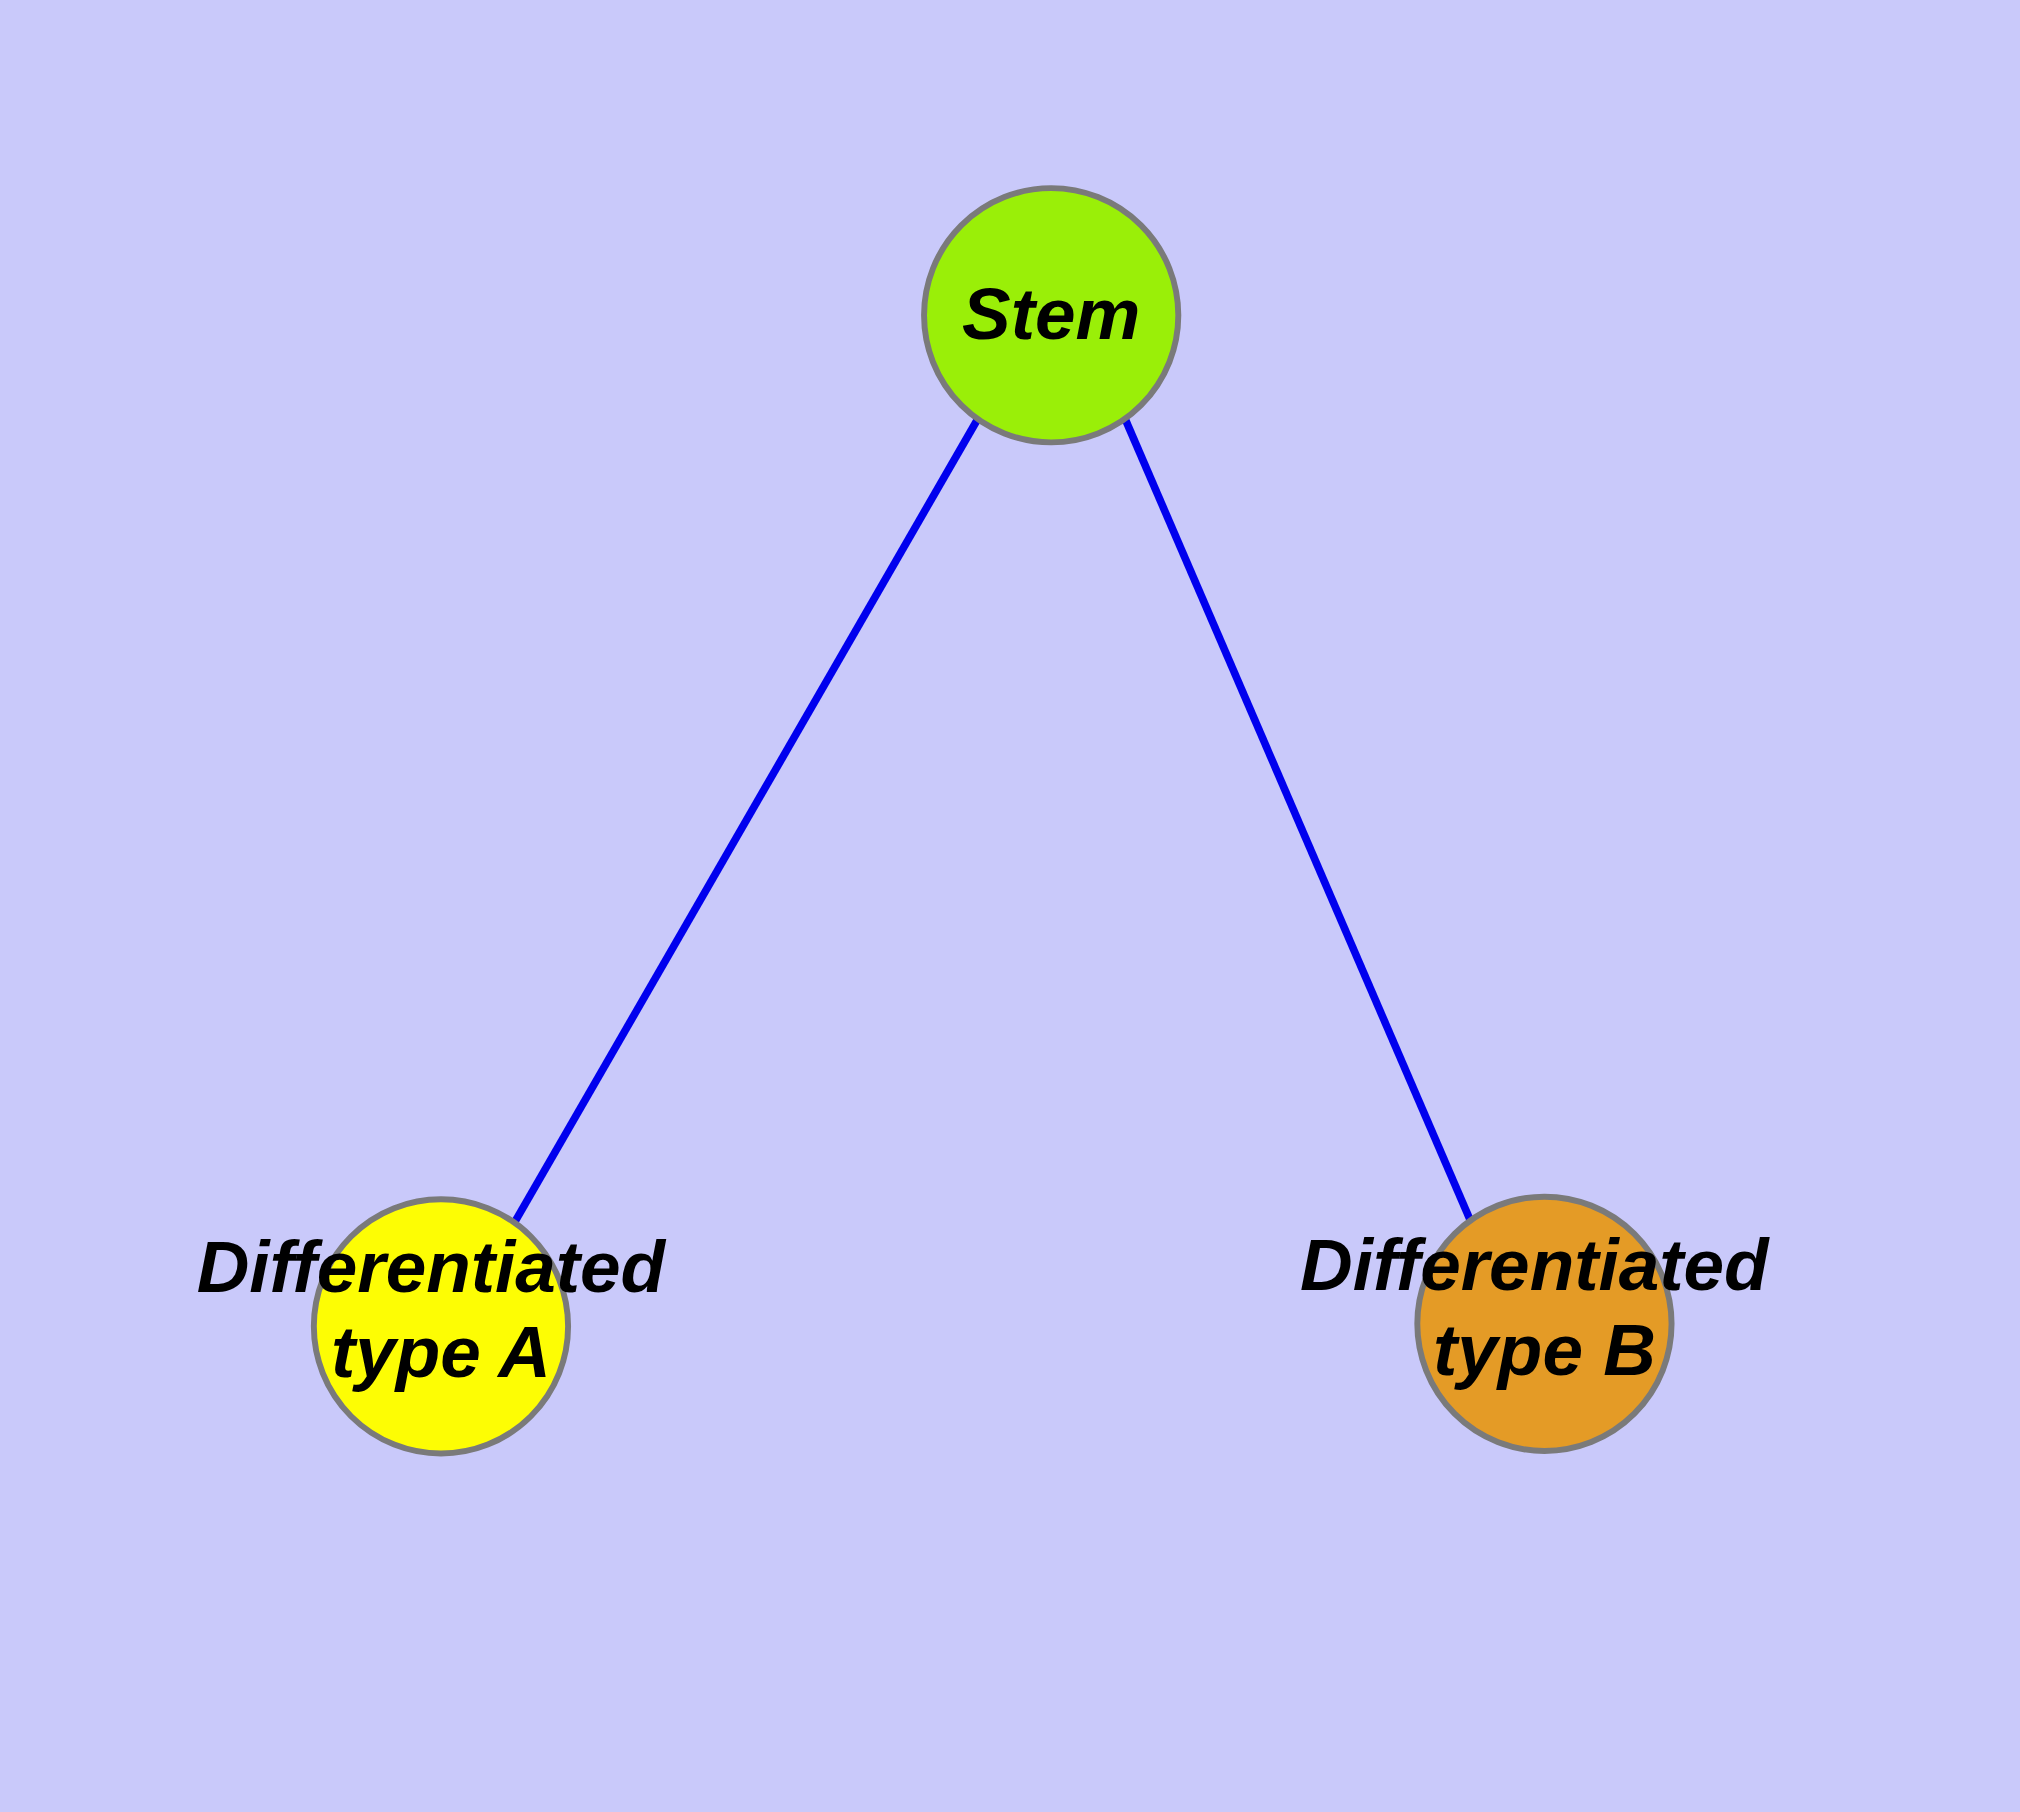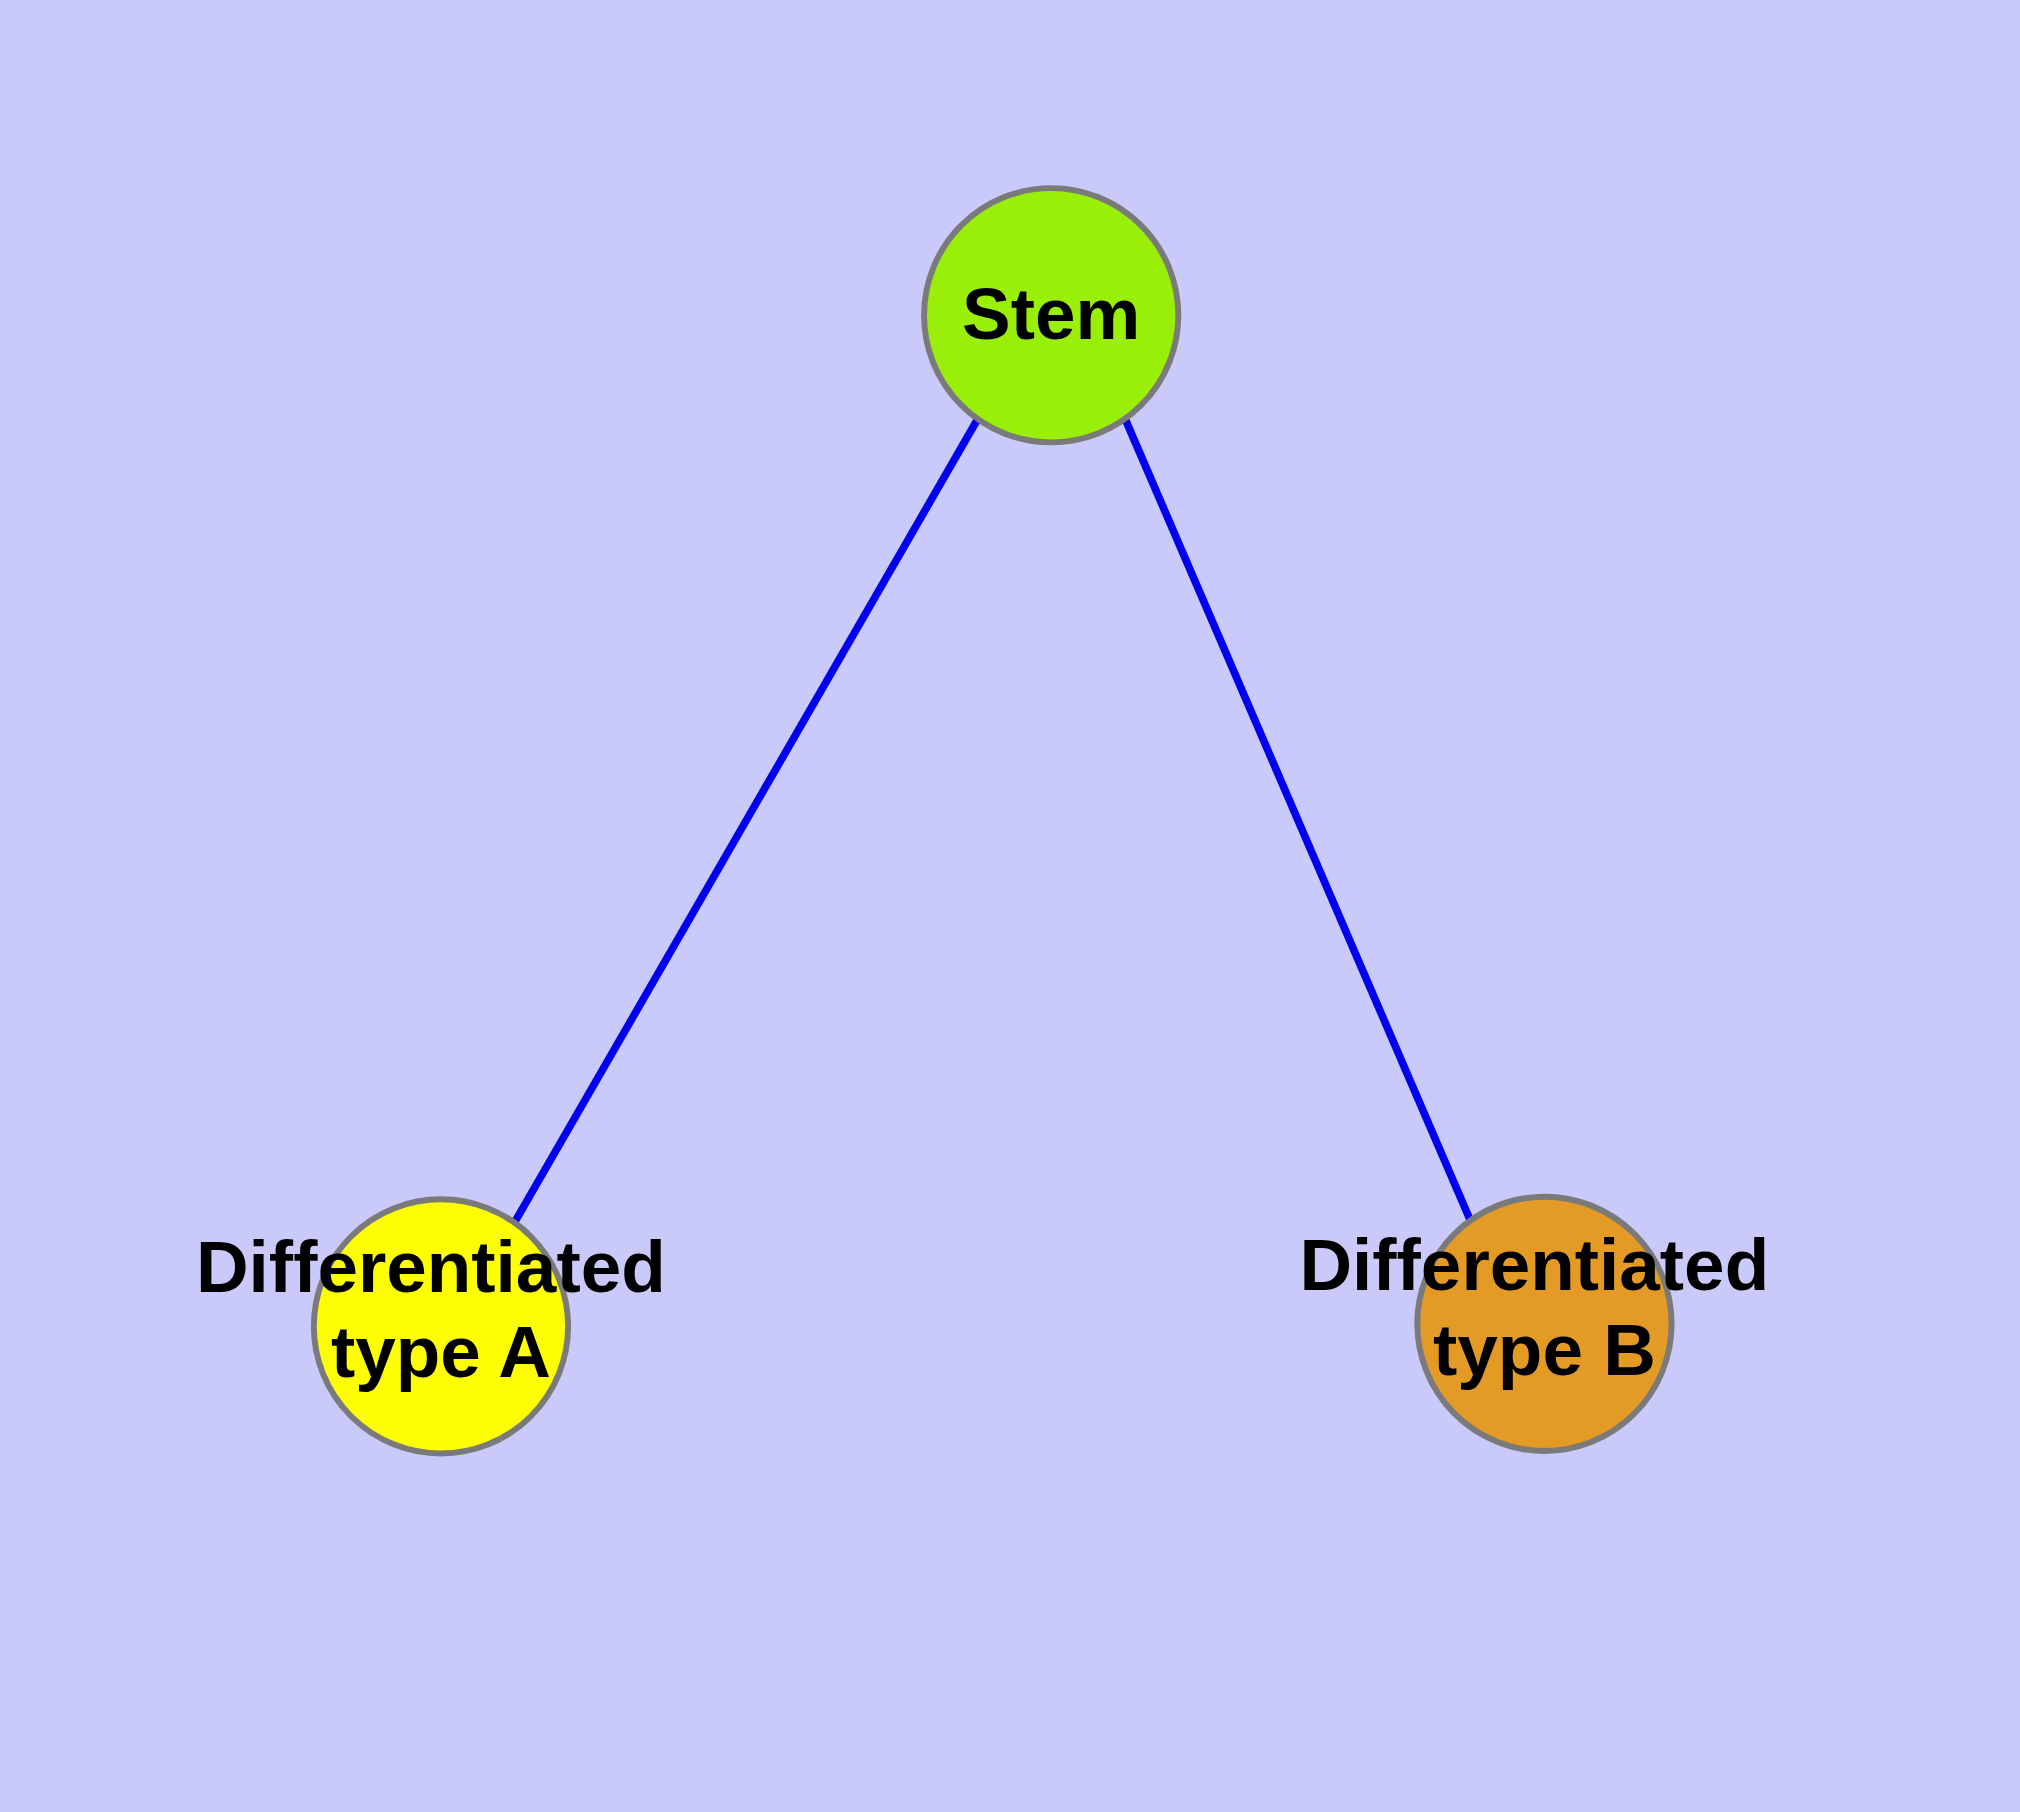--- a/index.html
+++ b/index.html
@@ -12,20 +12,21 @@
     width: 2021px;
     height: 1812px;
     overflow: hidden;
     font-family: "Liberation Sans", sans-serif;
   }
   #graph-canvas {
     position: relative;
     width: 2021px;
     height: 1812px;
     background: #c9c9fa;
+    font-style: italic;
   }
   #graph-svg {
     position: absolute;
     top: 0;
     left: 0;
     width: 2021px;
     height: 1812px;
     display: block;
   }
   .node-label {

